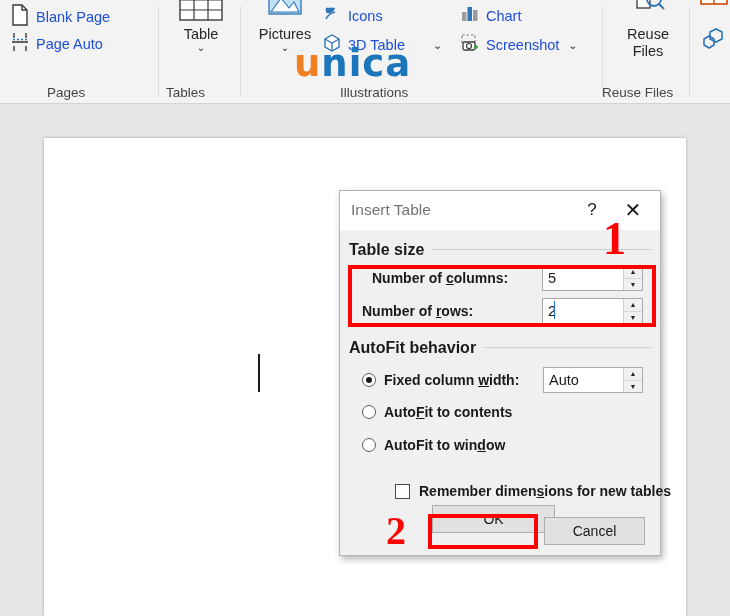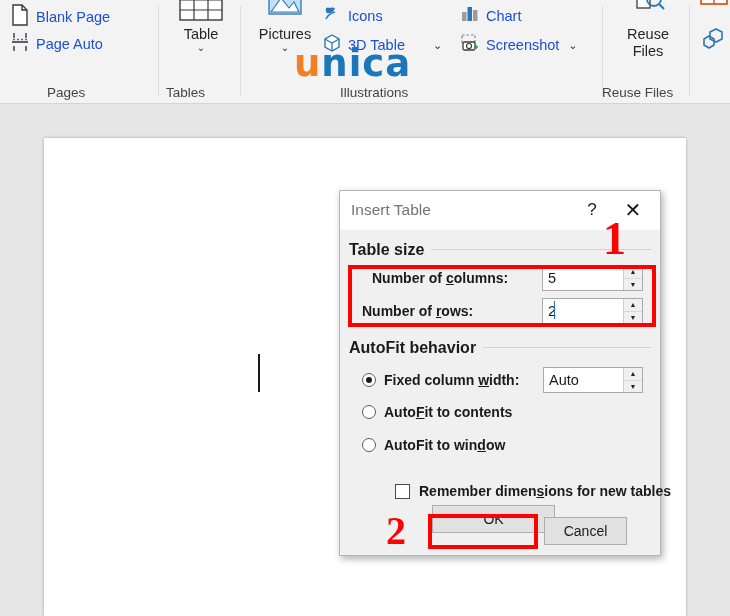--- a/index.html
+++ b/index.html
@@ -521,21 +521,21 @@
       <span class="radio"></span>
       <span class="lbl"><span>AutoFit to win</span><span class="u">d</span><span>ow</span></span>
     </div>
 
     <div class="check-row" style="left:12px; top:292px;">
       <span class="checkbox"></span>
       <span class="lbl"><span>Remember dimen</span><span class="u">s</span><span>ions for new tables</span></span>
     </div>
 
     <div class="dlg-btn" style="left:92px; top:314px; width:123px;">OK</div>
-    <div class="dlg-btn" style="left:204px; top:326px; width:83px;">Cancel</div>
+    <div class="dlg-btn" style="left:204px; top:326px; width:101px;">Cancel</div>
   </div>
 
   <div class="anno-box" style="left:348px; top:265px; width:308px; height:62px;"></div>
   <div class="anno-num" style="left:603px; top:216px; font-size:46px;">1</div>
 
   <div class="anno-box" style="left:428px; top:514px; width:110px; height:35px;"></div>
   <div class="anno-num" style="left:386px; top:511px; font-size:40px;">2</div>
 
 </div>
 

